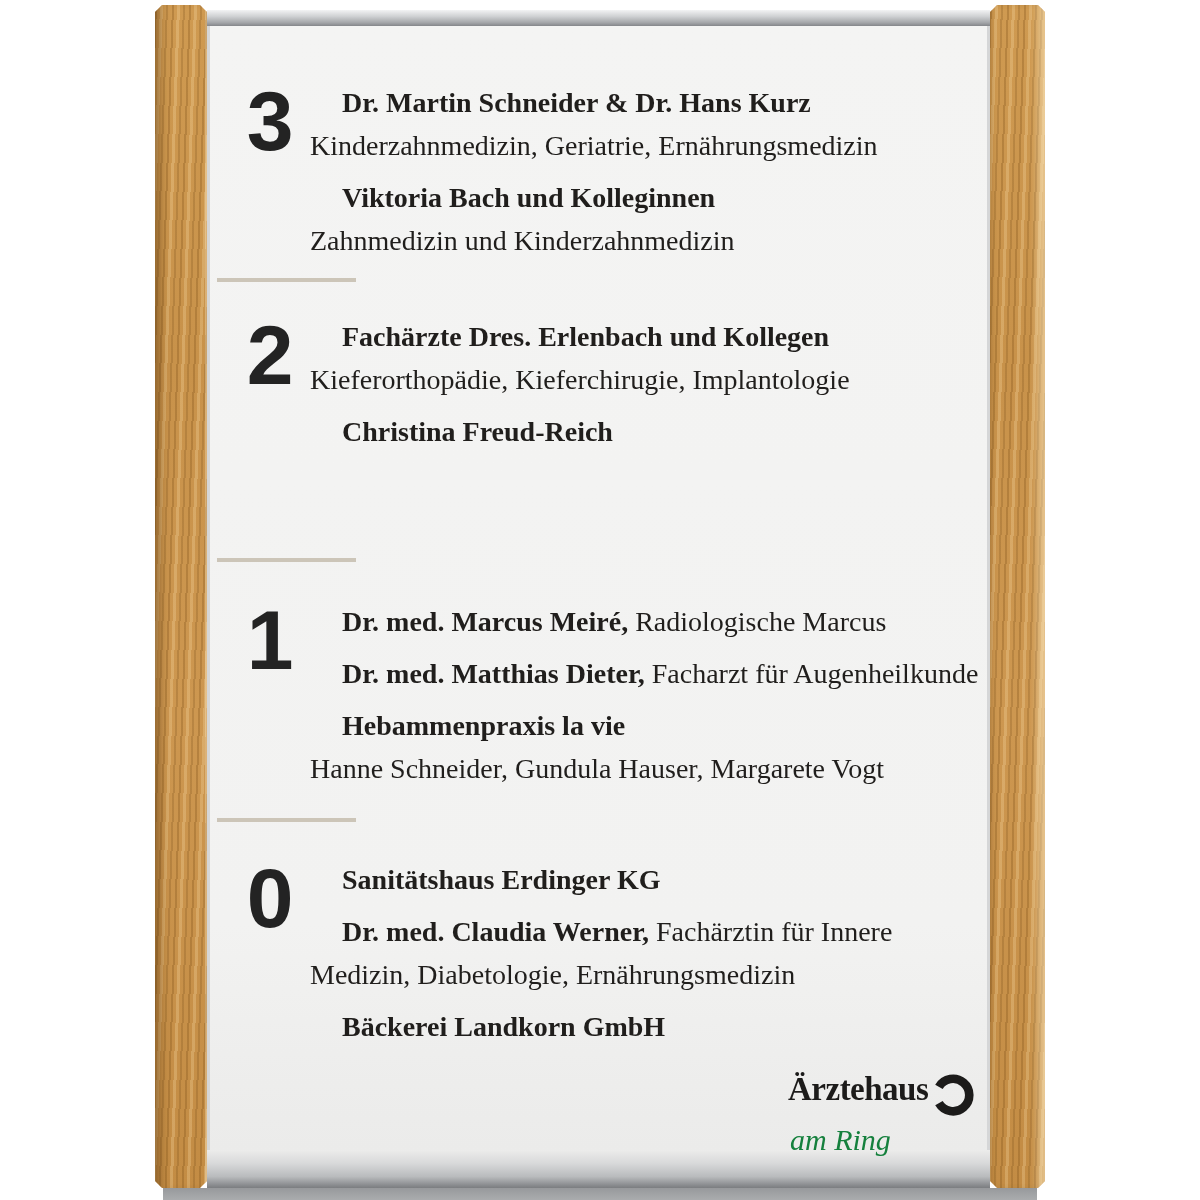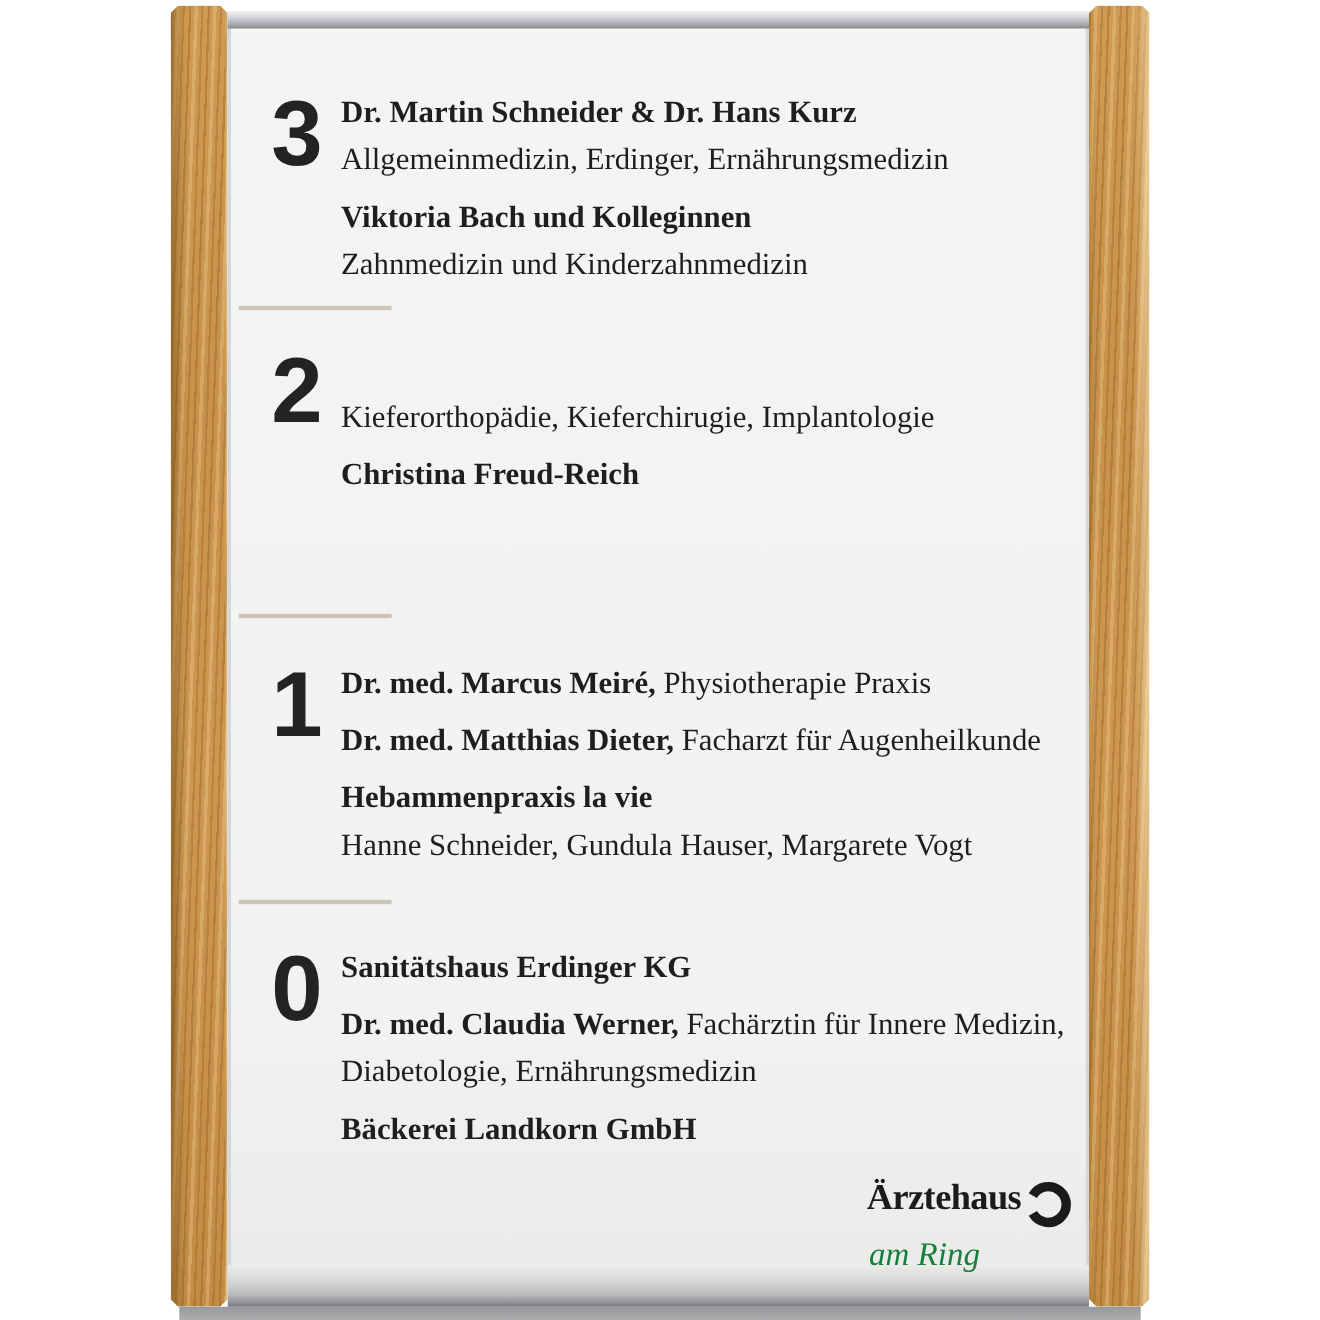--- a/index.html
+++ b/index.html
@@ -54,21 +54,21 @@
   .floor.f1{top:595px}
   .floor.f0{top:853px}
   .digit{
     position:absolute;left:0;top:-2px;width:52px;text-align:center;
     font-family:"Liberation Sans", sans-serif;font-weight:700;
     font-size:84px;line-height:84px;color:#232323;letter-spacing:-2px;
   }
   .entries{margin-left:67px;max-width:675px;}
   .entry{margin:0 0 9px 0;font-size:28px;line-height:43px;}
   .entry:last-child{margin-bottom:0;}
-  .name{font-weight:700;}
+  .name{font-weight:700;margin-left:32px;}
   .name-italic{font-weight:700;}
   .details{font-weight:400;}
   .accent{color:#175d62;}
 
   .divider{position:absolute;left:62px;width:139px;height:4px;background:#ccc5b8;}
   .divider.d1{top:273px}
   .divider.d2{top:553px}
   .divider.d3{top:813px}
 
   
@@ -87,35 +87,35 @@
   <div class="rail-top"></div>
   <div class="rail-bottom"></div>
   <div class="shadow-strip"></div>
 
   <div class="panel"></div>
 
   <div id="floors">
       <div class="floor f3">
         <div class="digit">3</div>
         <div class="entries">
-          <p class="entry"><span class="name">Dr. Martin Schneider &amp; Dr. Hans Kurz</span><br><span class="details">Allgemeinmedizin, Erdinger, Ernährungsmedizin</span></p>
+          <p class="entry"><span class="name">Dr. Martin Schneider &amp; Dr. Hans Kurz</span><br><span class="details">Kinderzahnmedizin, Geriatrie, Ernährungsmedizin</span></p>
           <p class="entry"><span class="name">Viktoria Bach und Kolleginnen</span><br><span class="details">Zahnmedizin und Kinderzahnmedizin</span></p>
         </div>
       </div>
       <div class="floor f2">
         <div class="digit">2</div>
         <div class="entries">
-          <p class="entry"><br><span class="details">Kieferorthopädie, Kieferchirugie, Implantologie</span></p>
+          <p class="entry"><span class="name">Fachärzte Dres. Erlenbach und Kollegen</span><br><span class="details">Kieferorthopädie, Kieferchirugie, Implantologie</span></p>
           <p class="entry"><span class="name">Christina Freud-Reich</span><br></p>
         </div>
       </div>
       <div class="floor f1">
         <div class="digit">1</div>
         <div class="entries">
-          <p class="entry"><span class="name">Dr. med. Marcus Meiré,</span> <span class="details">Physiotherapie Praxis</span></p>
+          <p class="entry"><span class="name">Dr. med. Marcus Meiré,</span> <span class="details">Radiologische Marcus</span></p>
           <p class="entry"><span class="name">Dr. med. Matthias Dieter,</span> <span class="details">Facharzt für Augenheilkunde</span></p>
           <p class="entry"><span class="name">Hebammenpraxis</span><span class="name-italic"> la vie</span><br><span class="details">Hanne Schneider, Gundula Hauser, Margarete Vogt</span></p>
         </div>
       </div>
       <div class="floor f0">
         <div class="digit">0</div>
         <div class="entries">
           <p class="entry"><span class="name">Sanitätshaus Erdinger KG</span></p>
           <p class="entry"><span class="name">Dr. med. Claudia Werner,</span> <span class="details">Fachärztin für Innere Medizin, Diabetologie, Ernährungsmedizin</span></p>
           <p class="entry"><span class="name">Bäckerei Landkorn GmbH</span></p>

